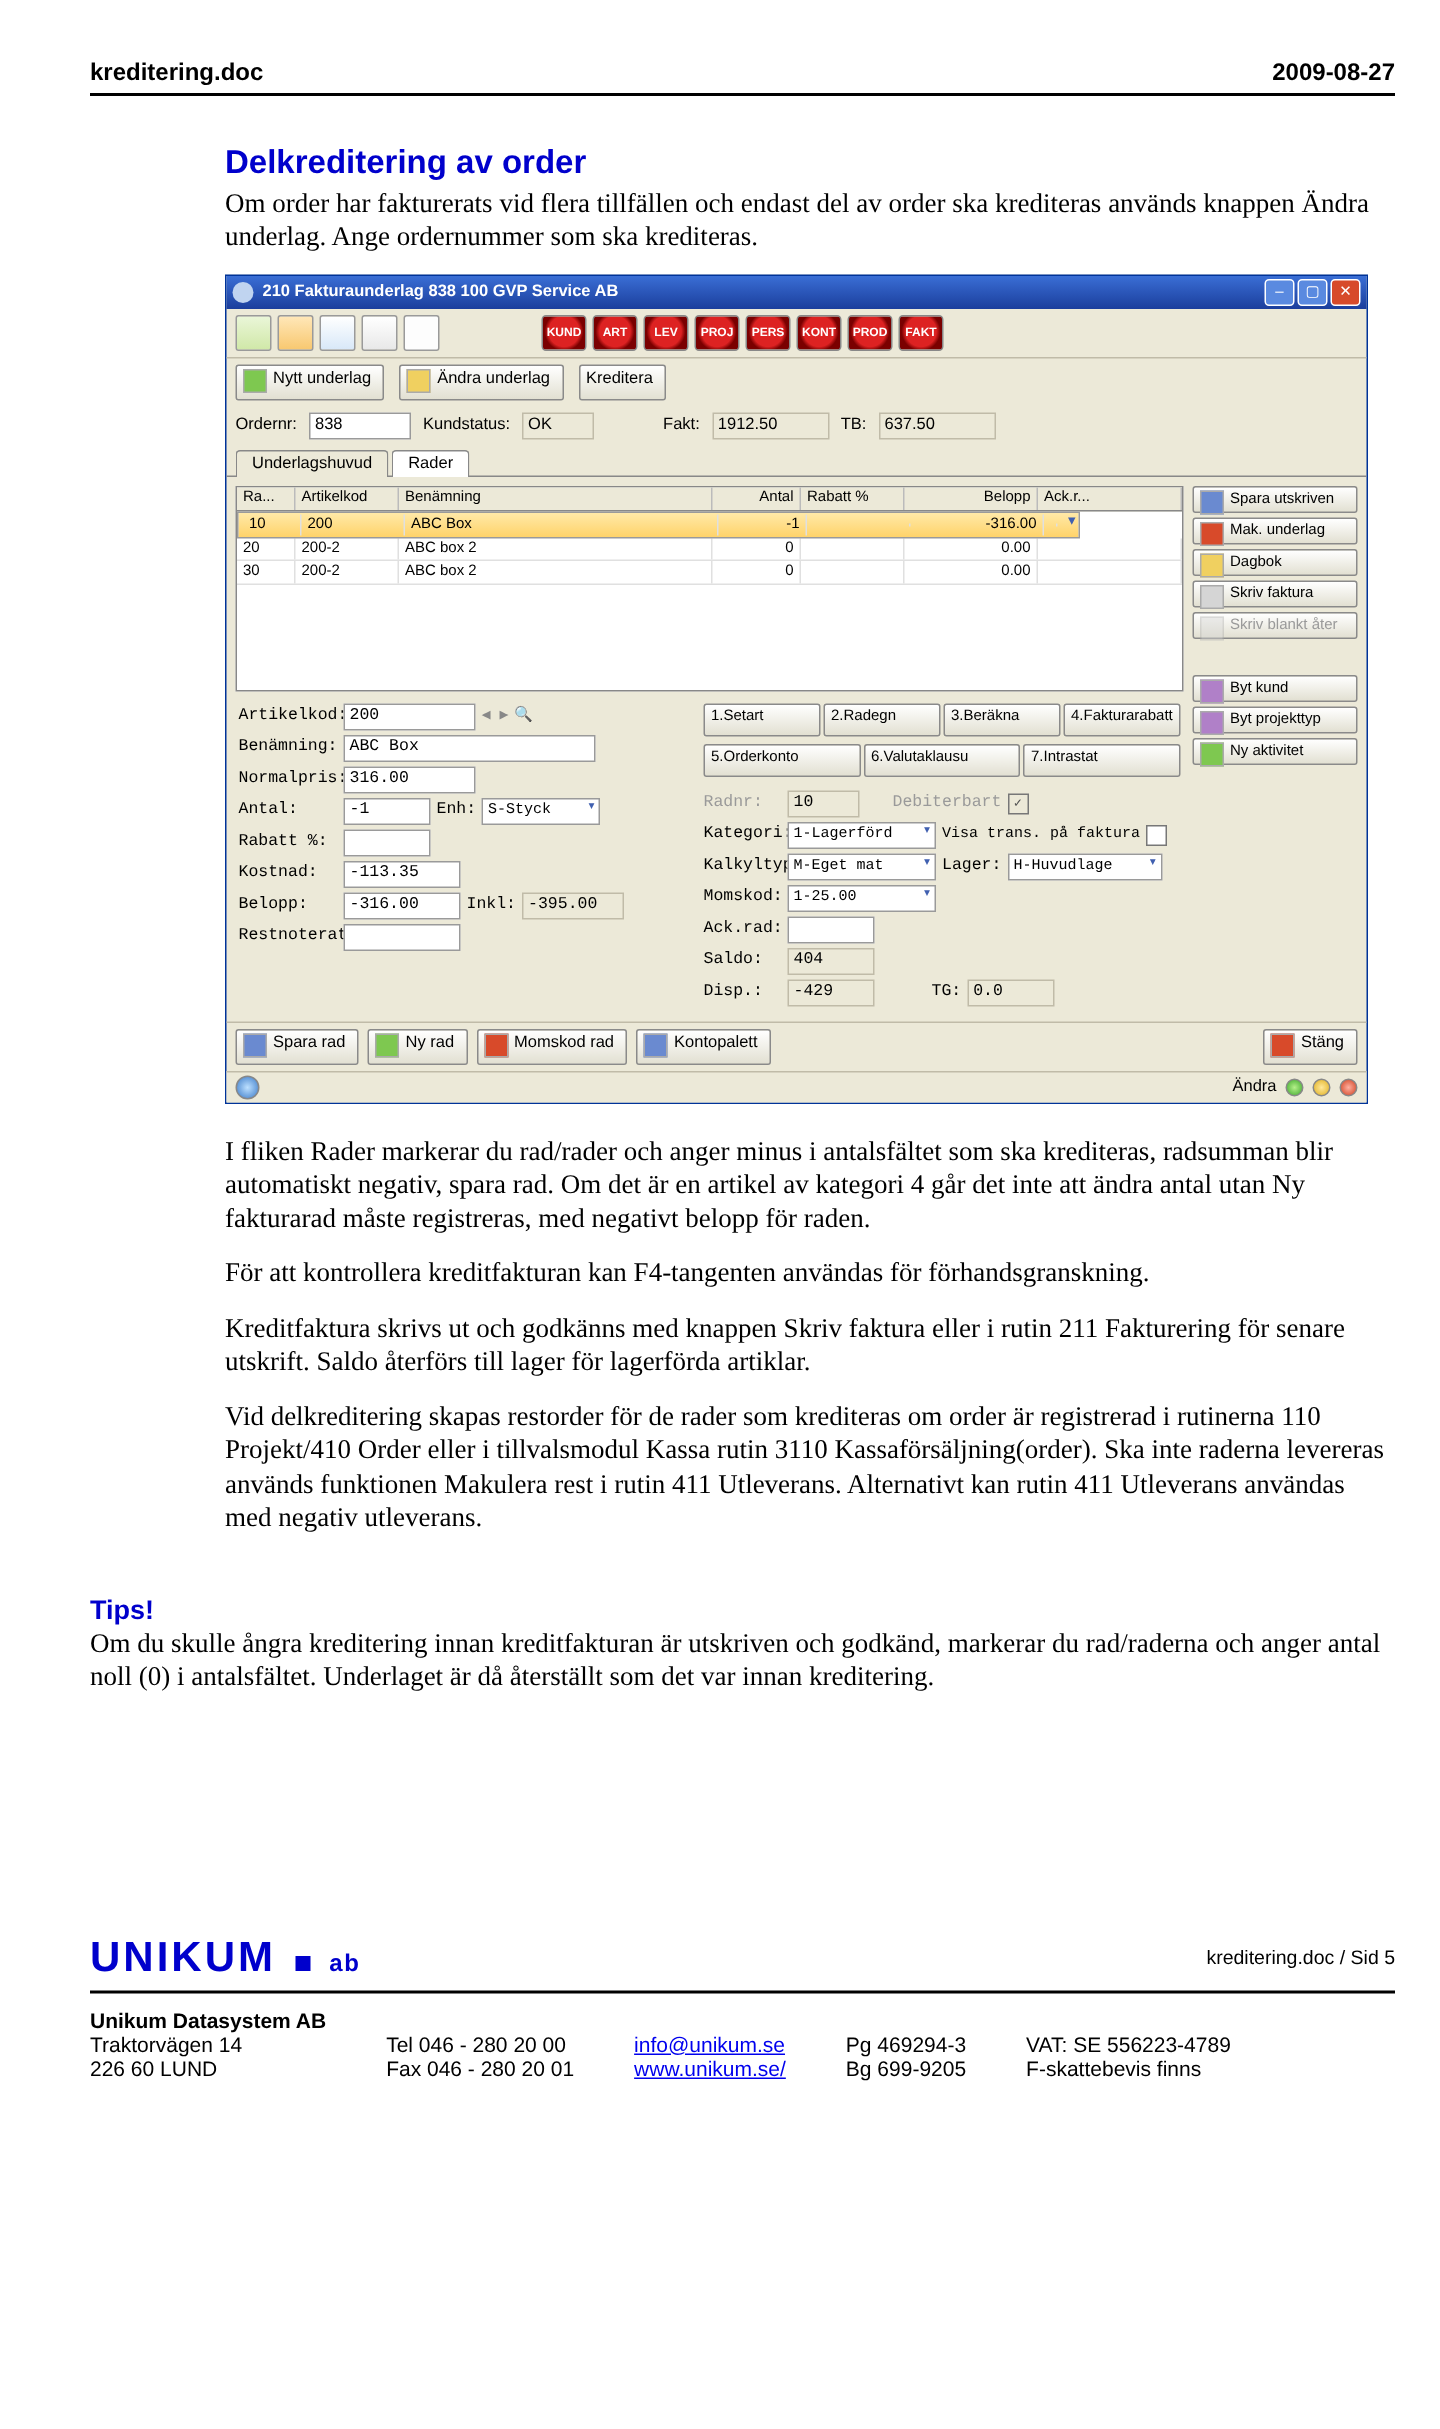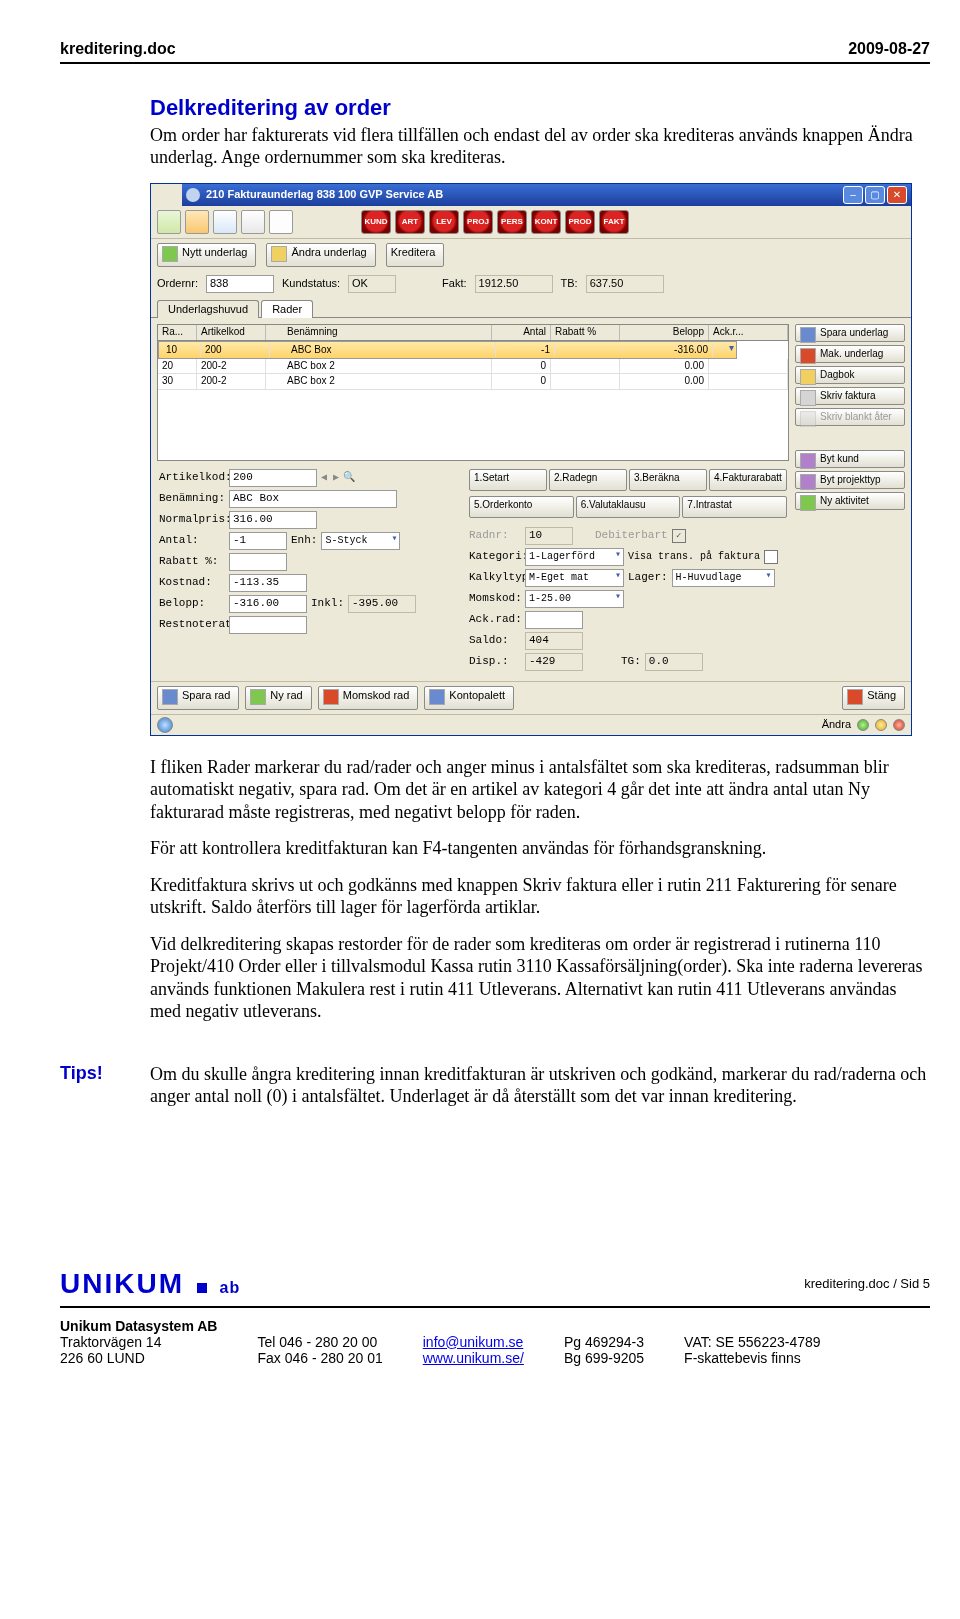--- a/index.html
+++ b/index.html
@@ -31,21 +31,21 @@
     line-height: 1.25;
   }
   h2.section-title {
     font-family: Arial, sans-serif;
     color: #0000cc;
     font-size: 22px;
     font-weight: bold;
     margin: 0 0 2px 0;
   }
   .para { margin: 0 0 14px 0; }
-  .tips-row { display: flex; margin-top: 40px; }
+  .tips-row { display: flex; margin-top: 40px; flex-direction: column; }
   .tips-label {
     font-family: Arial, sans-serif;
     color: #0000cc;
     font-weight: bold;
     font-size: 18px;
     width: 90px;
     flex-shrink: 0;
   }
   .tips-body { font-size: 18px; line-height: 1.25; }
 
@@ -59,21 +59,20 @@
     background: #ece9d8;
     color: #000;
   }
   .titlebar {
     background: linear-gradient(#3a6ed5, #1b3e9c);
     color: #fff;
     display: flex;
     align-items: center;
     height: 22px;
     padding: 0 4px;
-    margin-left: 31px;
   }
   .titlebar .tb-icon {
     width: 14px; height: 14px;
     background: #c0d4f0;
     border-radius: 50%;
     margin-right: 6px;
   }
   .titlebar .tb-title { flex: 1; font-weight: bold; }
   .tb-btn {
     width: 18px; height: 16px;
@@ -201,21 +200,21 @@
     border: 1px solid #888;
     background: #fff;
     font-size: 10px;
   }
   .grid-row { display: flex; border-bottom: 1px solid #e0e0e0; }
   .grid-head { background: #ece9d8; border-bottom: 1px solid #888; font-size: 10px; }
   .gc { padding: 1px 4px; border-right: 1px solid #e0e0e0; overflow: hidden; white-space: nowrap; }
   .grid-head .gc { border-right: 1px solid #bbb; }
   .gc1 { width: 30px; }
   .gc2 { width: 60px; }
-  .gc3 { width: 200px; margin-left: 17px; }
+  .gc3 { width: 200px; }
   .gc4 { width: 50px; text-align: right; }
   .gc5 { width: 60px; }
   .gc6 { width: 80px; text-align: right; }
   .gc7 { flex: 1; }
   .grid-row.sel { background: linear-gradient(#ffe9a8, #ffd36a); }
   .grid-empty { height: 70px; }
 
   .sub-tabs {
     display: flex;
     gap: 0;
@@ -538,21 +537,21 @@
                 <span class="lbl" style="width:auto;margin-left:34px">TG:</span>
                 <span class="inp ro" style="width:50px">0.0</span>
               </div>
             </div>
           </div>
         </div>
 
         <div class="right-panel">
           <span class="btn3d">
             <span class="btn-ico blue"></span>
-            <span>Spara underlag</span>
+            <span>Spara utskriven</span>
           </span>
           <span class="btn3d">
             <span class="btn-ico redx"></span>
             <span>Mak. underlag</span>
           </span>
           <span class="btn3d">
             <span class="btn-ico yellow"></span>
             <span>Dagbok</span>
           </span>
           <span class="btn3d">

